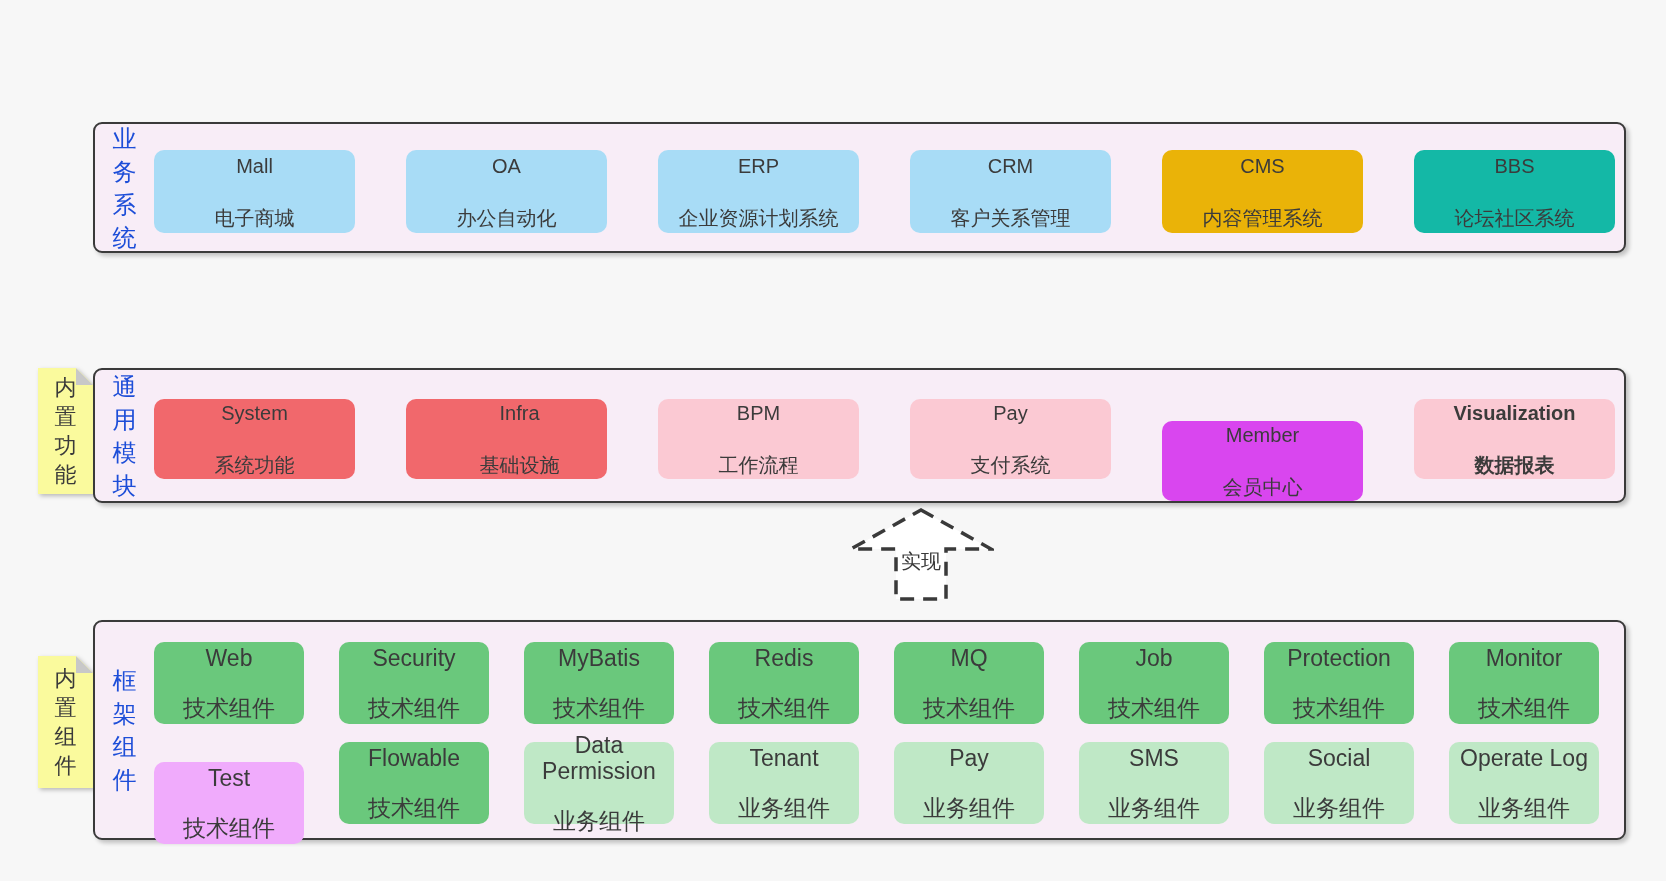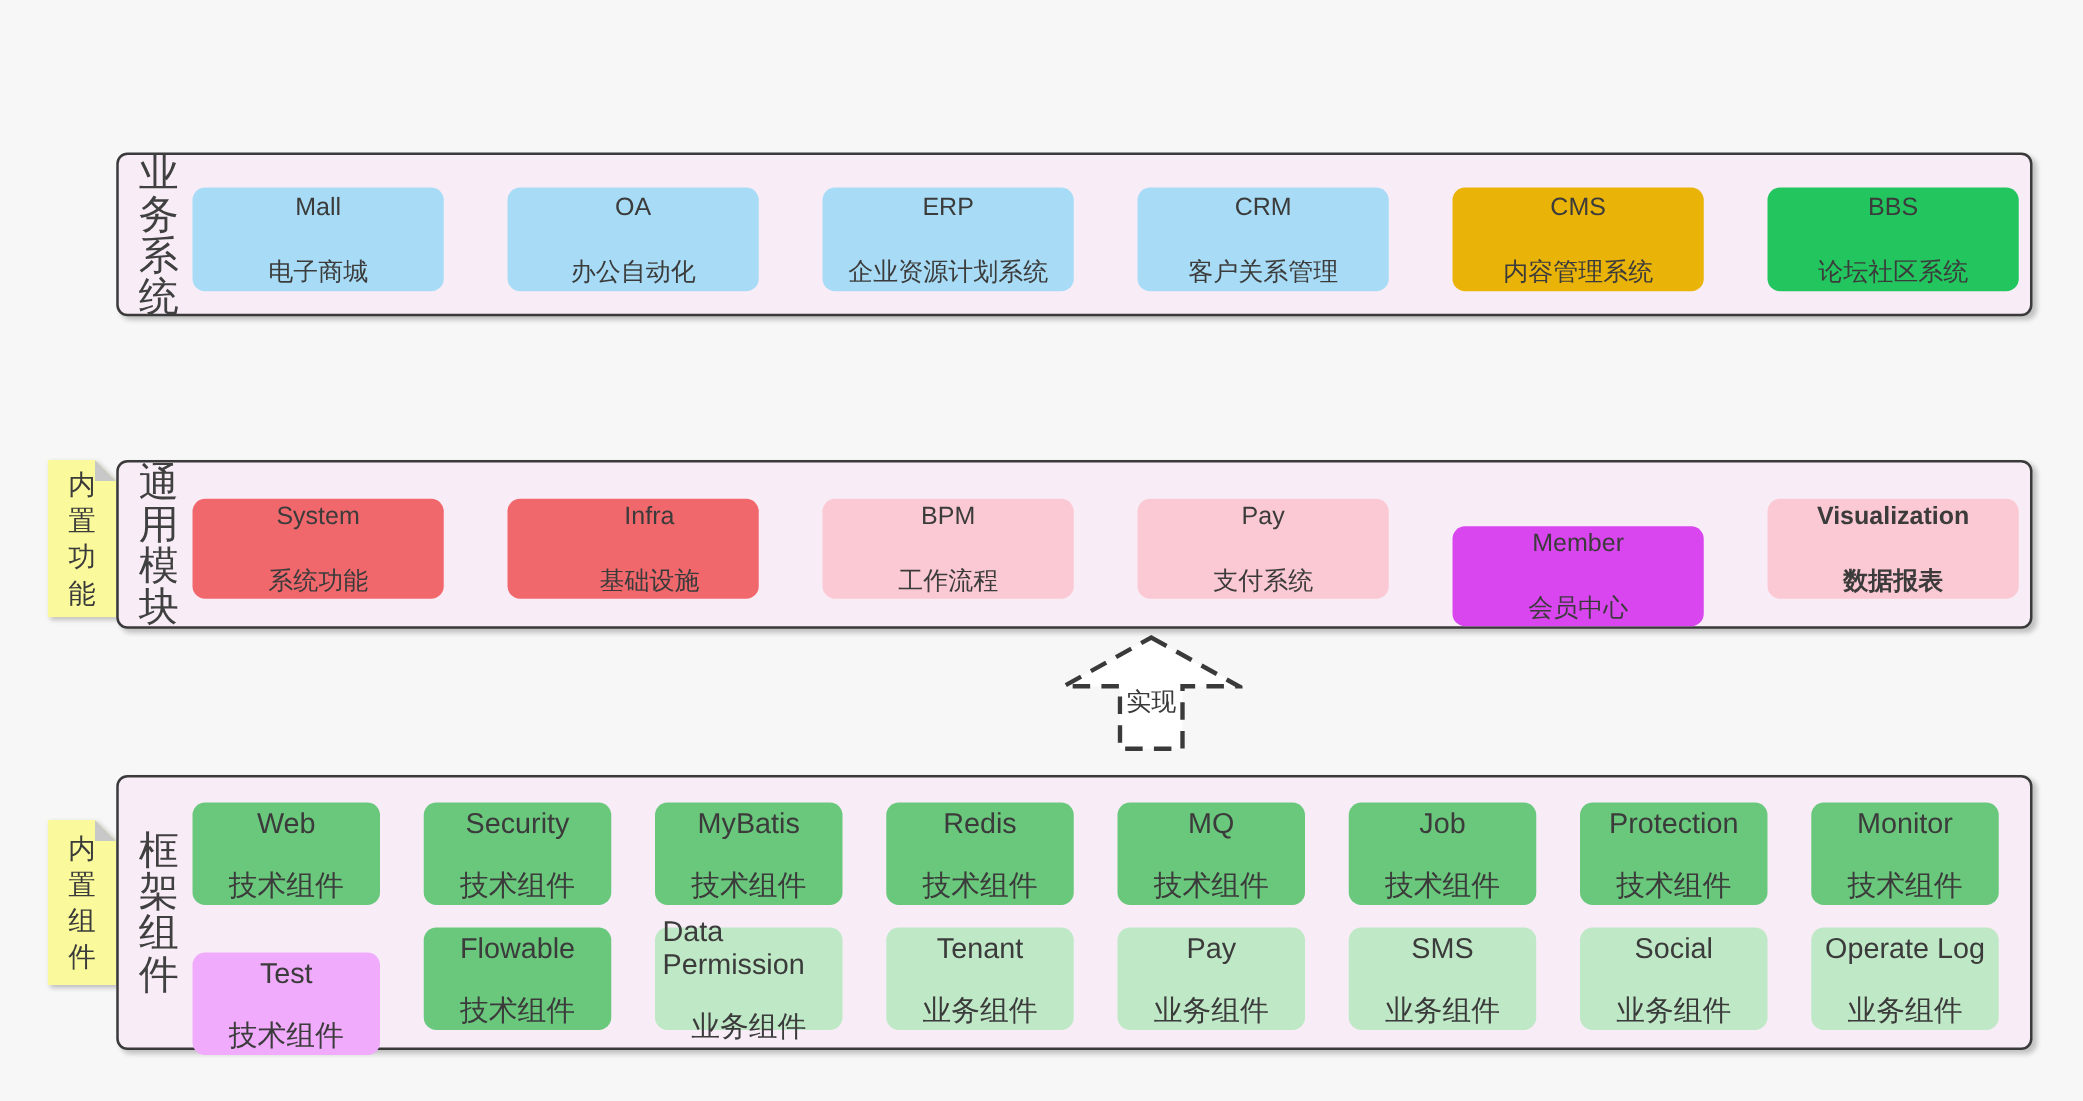--- a/index.html
+++ b/index.html
@@ -30,42 +30,42 @@
   #panel-business   { top:122px; height:131px; }
   #panel-modules    { top:368px; height:135px; }
   #panel-components { top:620px; height:220px; }
 
   .v-label {
     position:absolute;
     left:16px;
     top:50%;
     transform:translateY(-50%);
     width:27px;
-    font-size:32px;
+    font-size:24px;
     line-height:33px;
-    color:#404040;
+    color:#1d4ed8;
     word-break:break-all;
     text-align:center;
   }
 
   .box-row { position:absolute; left:59px; display:flex; }
   .row-6 { gap:51px; }
   .row-8 { gap:35px; }
   #panel-business .box-row { top:26px; }
   #panel-modules  .box-row { top:29px; }
   #panel-components .row-a { top:20px; }
   #panel-components .row-b { top:120px; }
 
   .box {
     border-radius:10px;
     display:flex;
     flex-direction:column;
     justify-content:center;
     align-items:center;
-    text-align:left;
+    text-align:center;
     color:#3b3b3b;
     box-sizing:border-box;
     padding:0 6px;
     gap:24px;
   }
   .box-6 { width:201px; height:83px; }
   #panel-modules .box-6 { height:80px; }
   .box-8 { width:150px; height:82px; }
   .box-6 .t, .box-6 .s { font-size:20px; line-height:28px; }
   .box-8 .t, .box-8 .s { font-size:23px; line-height:26px; }
@@ -153,21 +153,21 @@
         <div class="s">企业资源计划系统</div>
       </div>
       <div class="box box-6" style="background-color: rgb(168, 220, 246);">
         <div class="t">CRM</div>
         <div class="s">客户关系管理</div>
       </div>
       <div class="box box-6" style="background-color: #eab308;">
         <div class="t">CMS</div>
         <div class="s">内容管理系统</div>
       </div>
-      <div class="box box-6" style="background-color: #22c55e;">
+      <div class="box box-6" style="background-color: #14b8a6;">
         <div class="t">BBS</div>
         <div class="s">论坛社区系统</div>
       </div>
     </div>
   </div>
 
   <div class="panel" id="panel-modules">
     <div class="v-label">通用模块</div>
     <div class="box-row row-6">
       <div class="box box-6" style="background-color: rgb(241, 104, 108);">

